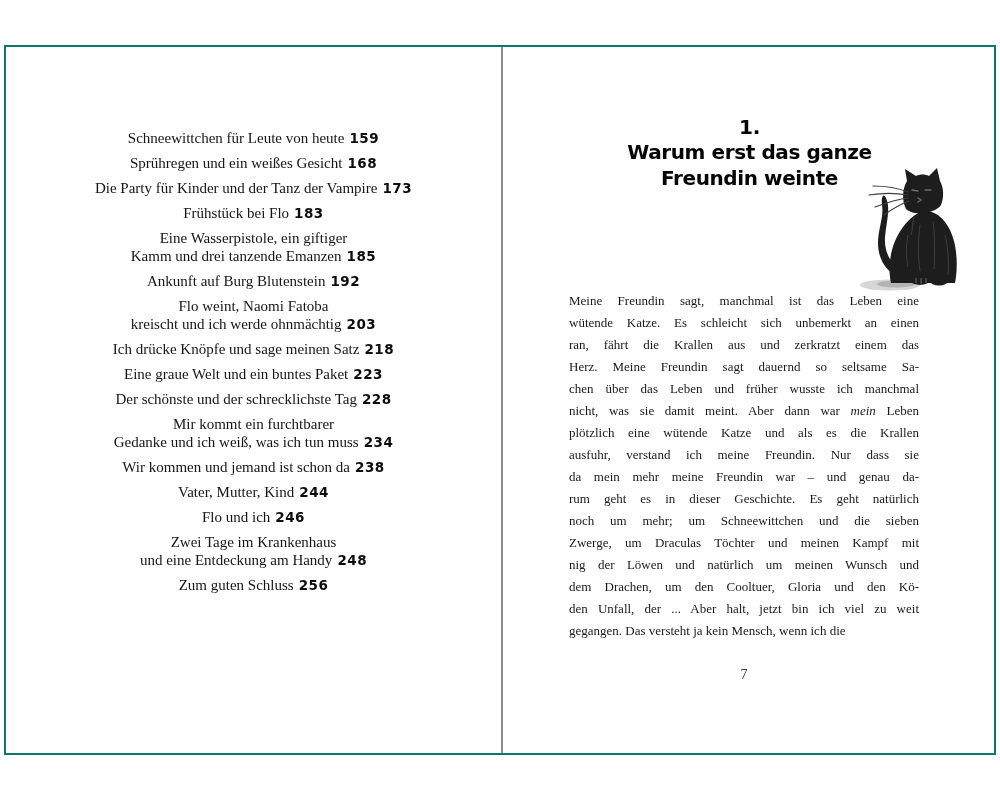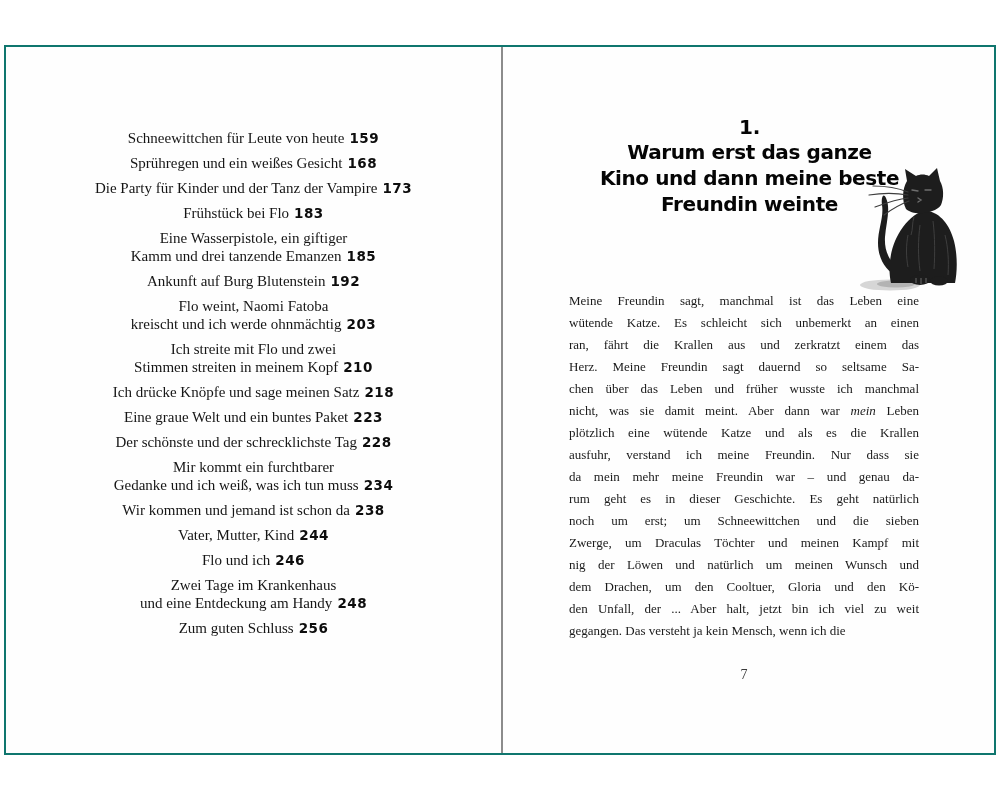--- a/index.html
+++ b/index.html
@@ -125,24 +125,20 @@
         <span>Kamm und drei tanzende Emanzen</span><span class="toc-page-num">185</span>
       </div>
       <div class="toc-entry">
         <span>Ankunft auf Burg Blutenstein</span><span class="toc-page-num">192</span>
       </div>
       <div class="toc-entry">
         <span>Flo weint, Naomi Fatoba</span><br>
         <span>kreischt und ich werde ohnmächtig</span><span class="toc-page-num">203</span>
       </div>
       <div class="toc-entry">
-        <span>Ich streite mit Flo und zwei</span><br>
-        <span>Stimmen streiten in meinem Kopf</span><span class="toc-page-num">210</span>
-      </div>
-      <div class="toc-entry">
         <span>Ich drücke Knöpfe und sage meinen Satz</span><span class="toc-page-num">218</span>
       </div>
       <div class="toc-entry">
         <span>Eine graue Welt und ein buntes Paket</span><span class="toc-page-num">223</span>
       </div>
       <div class="toc-entry">
         <span>Der schönste und der schrecklichste Tag</span><span class="toc-page-num">228</span>
       </div>
       <div class="toc-entry">
         <span>Mir kommt ein furchtbarer</span><br>
@@ -168,21 +164,20 @@
     </div>
   </div>
 
   <div class="gutter"></div>
 
   <div class="page-right">
 
     <div class="chapter-number">1.</div>
     <div class="chapter-title">
       <div>Warum erst das ganze</div>
-      <div>Kino und dann meine beste</div>
       <div>Freundin weinte</div>
     </div>
 
     <svg class="cat-illustration" viewBox="0 0 112 128" xmlns="http://www.w3.org/2000/svg">
 
       <ellipse cx="32" cy="120" rx="30" ry="5.5" fill="#b5b5b5" opacity="0.55"></ellipse>
       <ellipse cx="38" cy="119" rx="19" ry="3.5" fill="#8f8f8f" opacity="0.5"></ellipse>
 
       <path d="M40,112 C28,106 20,94 20,78 C20,64 26,52 24,40 C23,33 25,27 28,33 C33,44 28,58 27,72 C26,88 33,100 48,109 Z" fill="#1d1d1d"></path>
 
@@ -224,21 +219,21 @@
       <div class="body-line">Meine Freundin sagt, manchmal ist das Leben eine</div>
       <div class="body-line">wütende Katze. Es schleicht sich unbemerkt an einen</div>
       <div class="body-line">ran, fährt die Krallen aus und zerkratzt einem das</div>
       <div class="body-line">Herz. Meine Freundin sagt dauernd so seltsame Sa-</div>
       <div class="body-line">chen über das Leben und früher wusste ich manchmal</div>
       <div class="body-line"><span>nicht, was sie damit meint. Aber dann war </span><em>mein</em><span> Leben</span></div>
       <div class="body-line">plötzlich eine wütende Katze und als es die Krallen</div>
       <div class="body-line">ausfuhr, verstand ich meine Freundin. Nur dass sie</div>
       <div class="body-line">da mein mehr meine Freundin war – und genau da-</div>
       <div class="body-line">rum geht es in dieser Geschichte. Es geht natürlich</div>
-      <div class="body-line">noch um erst; um Schneewittchen und die sieben</div>
+      <div class="body-line">noch um mehr; um Schneewittchen und die sieben</div>
       <div class="body-line">Zwerge, um Draculas Töchter und meinen Kampf mit</div>
       <div class="body-line">nig der Löwen und natürlich um meinen Wunsch und</div>
       <div class="body-line">dem Drachen, um den Cooltuer, Gloria und den Kö-</div>
       <div class="body-line">den Unfall, der ... Aber halt, jetzt bin ich viel zu weit</div>
       <div class="body-line last">gegangen. Das versteht ja kein Mensch, wenn ich die</div>
     </div>
 
     <div class="folio">7</div>
 
   </div>

